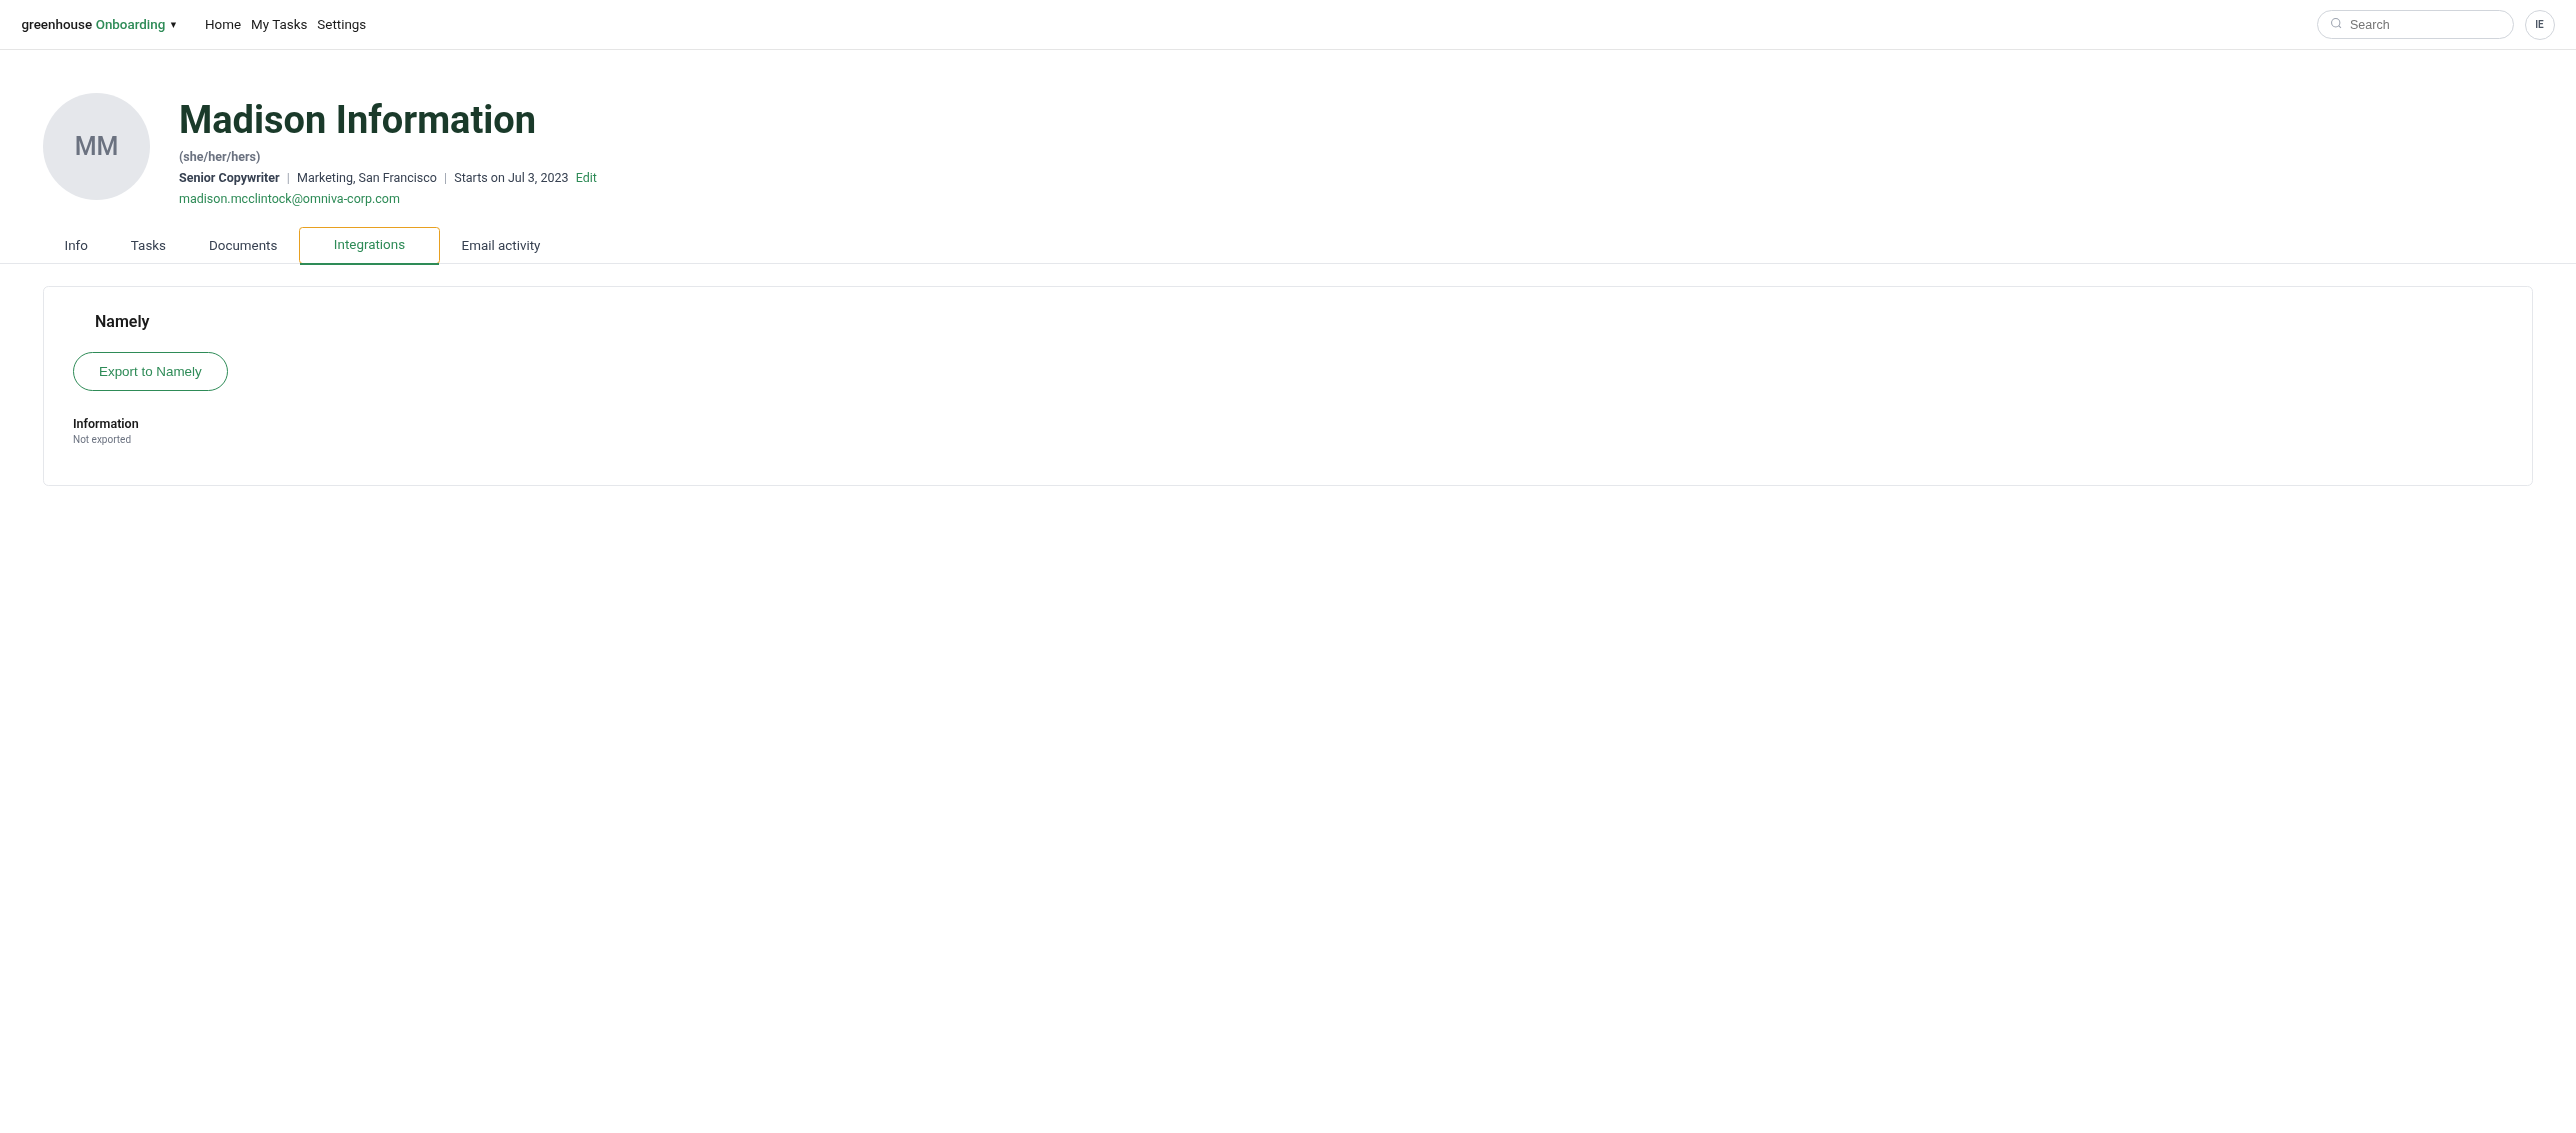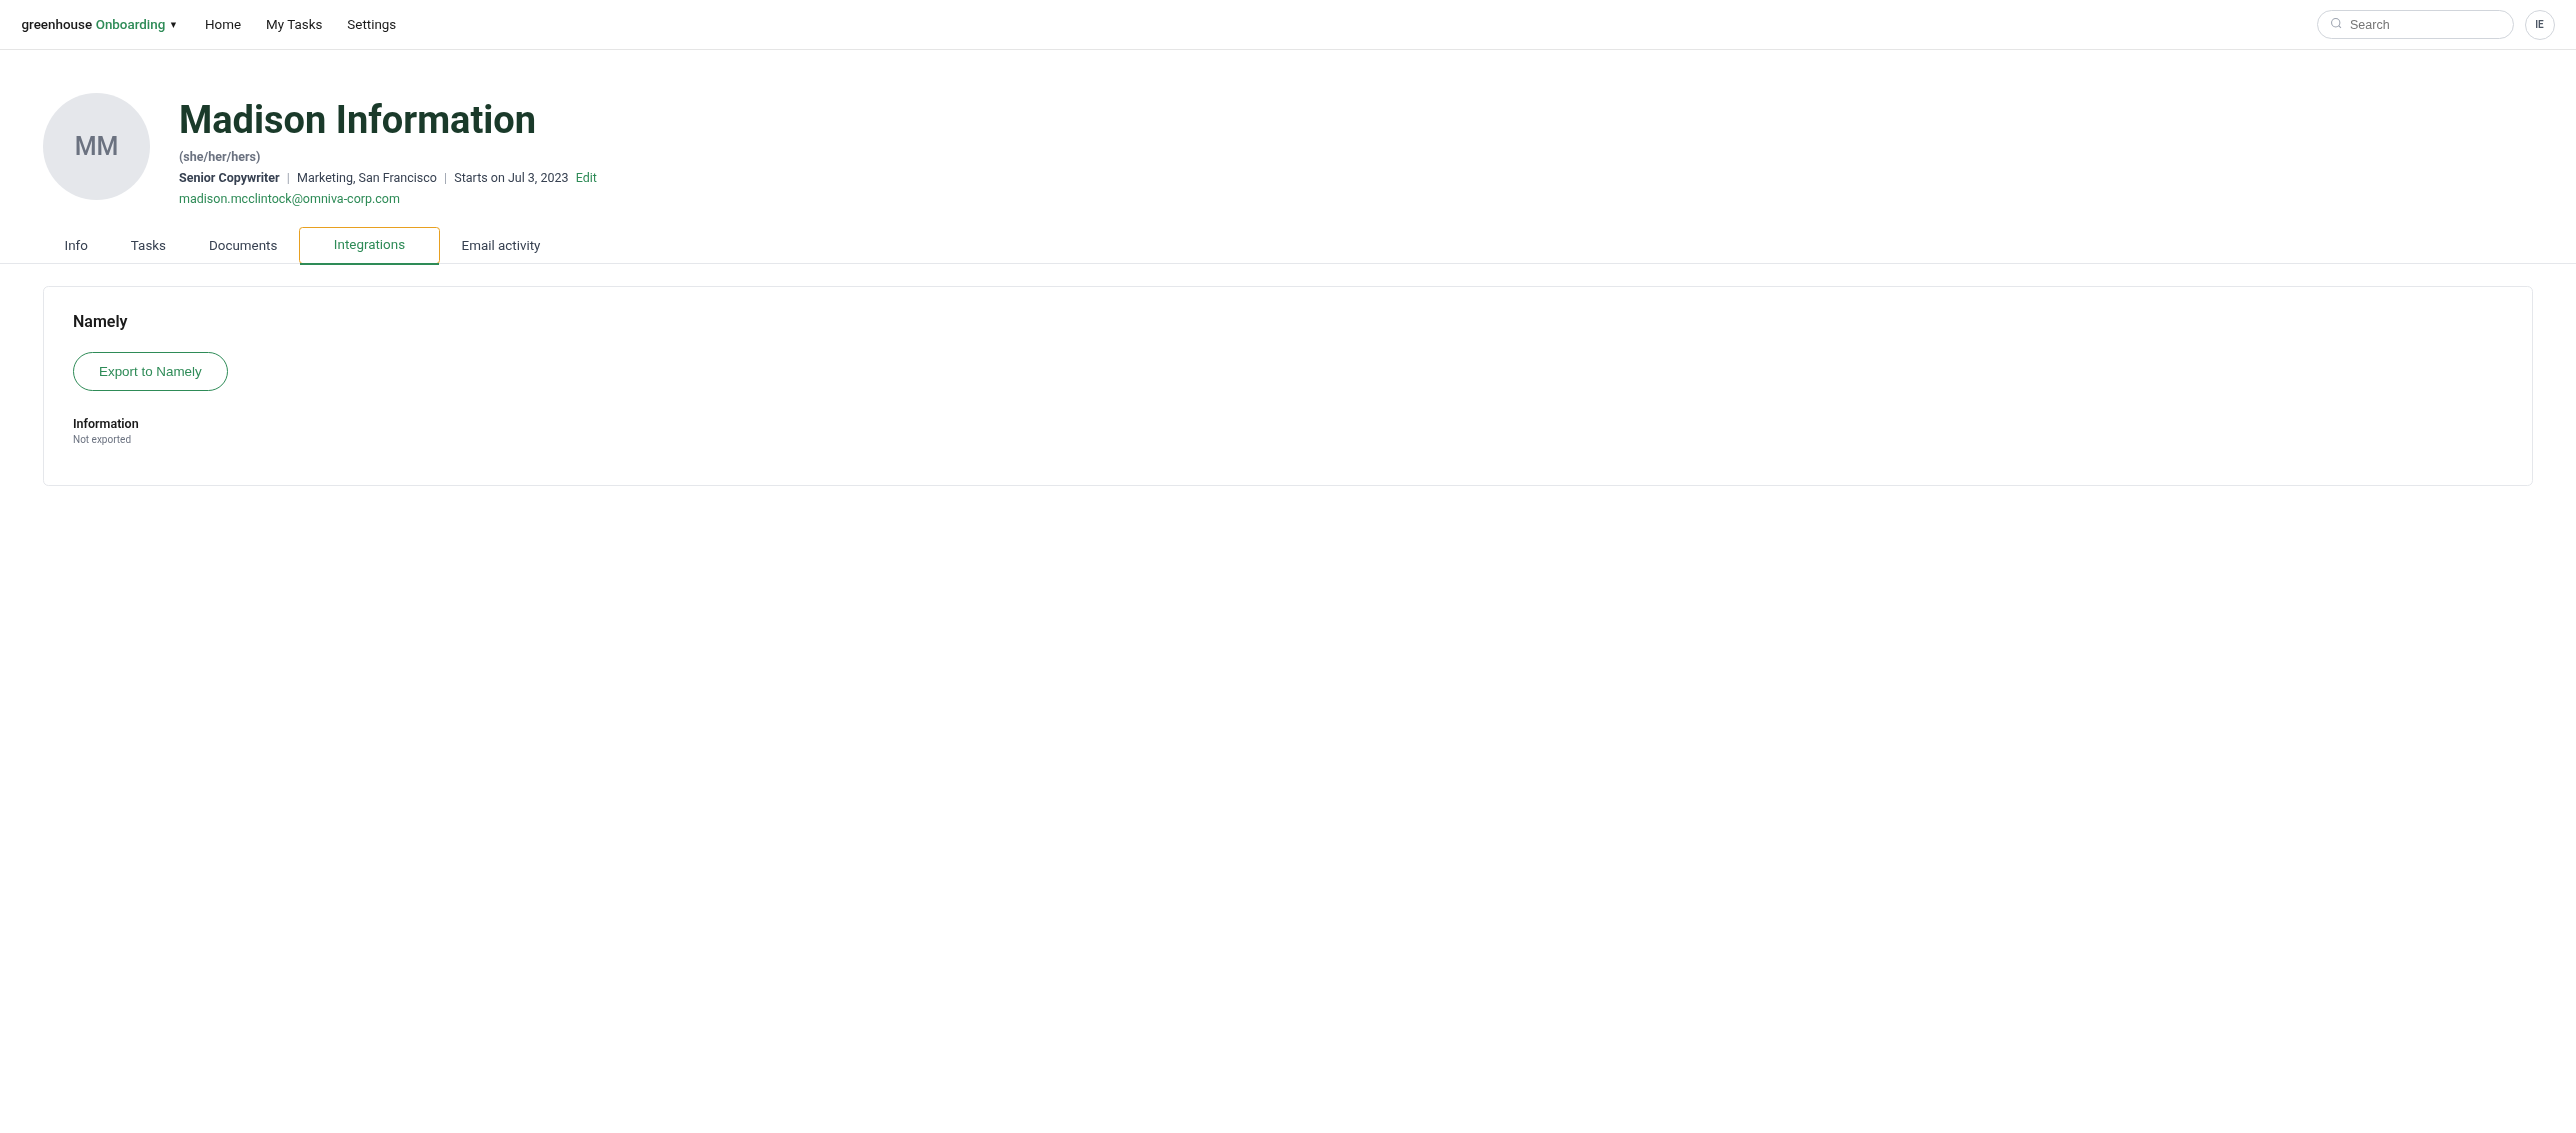--- a/index.html
+++ b/index.html
@@ -42,21 +42,21 @@
     }
 
     .brand-chevron {
       color: #1a1a1a;
       font-size: 10.7px;
       margin-left: 1.8px;
     }
 
     .nav-links {
       display: flex;
-      gap: 25px;
+      gap: 10px;
       align-items: center;
     }
 
     .nav-link {
       color: #1a1a1a;
       text-decoration: none;
       font-size: 13.4px;
       cursor: pointer;
     }
 
@@ -222,20 +222,21 @@
       border: 0.9px solid #e5e7eb;
       border-radius: 5.4px;
       padding: 25px 29px;
     }
 
     .integration-title {
       font-size: 16px;
       font-weight: 600;
       color: #1a1a1a;
       margin-bottom: 21.5px;
+      margin-left: 22px;
     }
 
     .export-button {
       display: inline-flex;
       align-items: center;
       justify-content: center;
       padding: 10.7px 25px;
       border: 1.8px solid #2e8b57;
       border-radius: 21.5px;
       color: #2e8b57;

